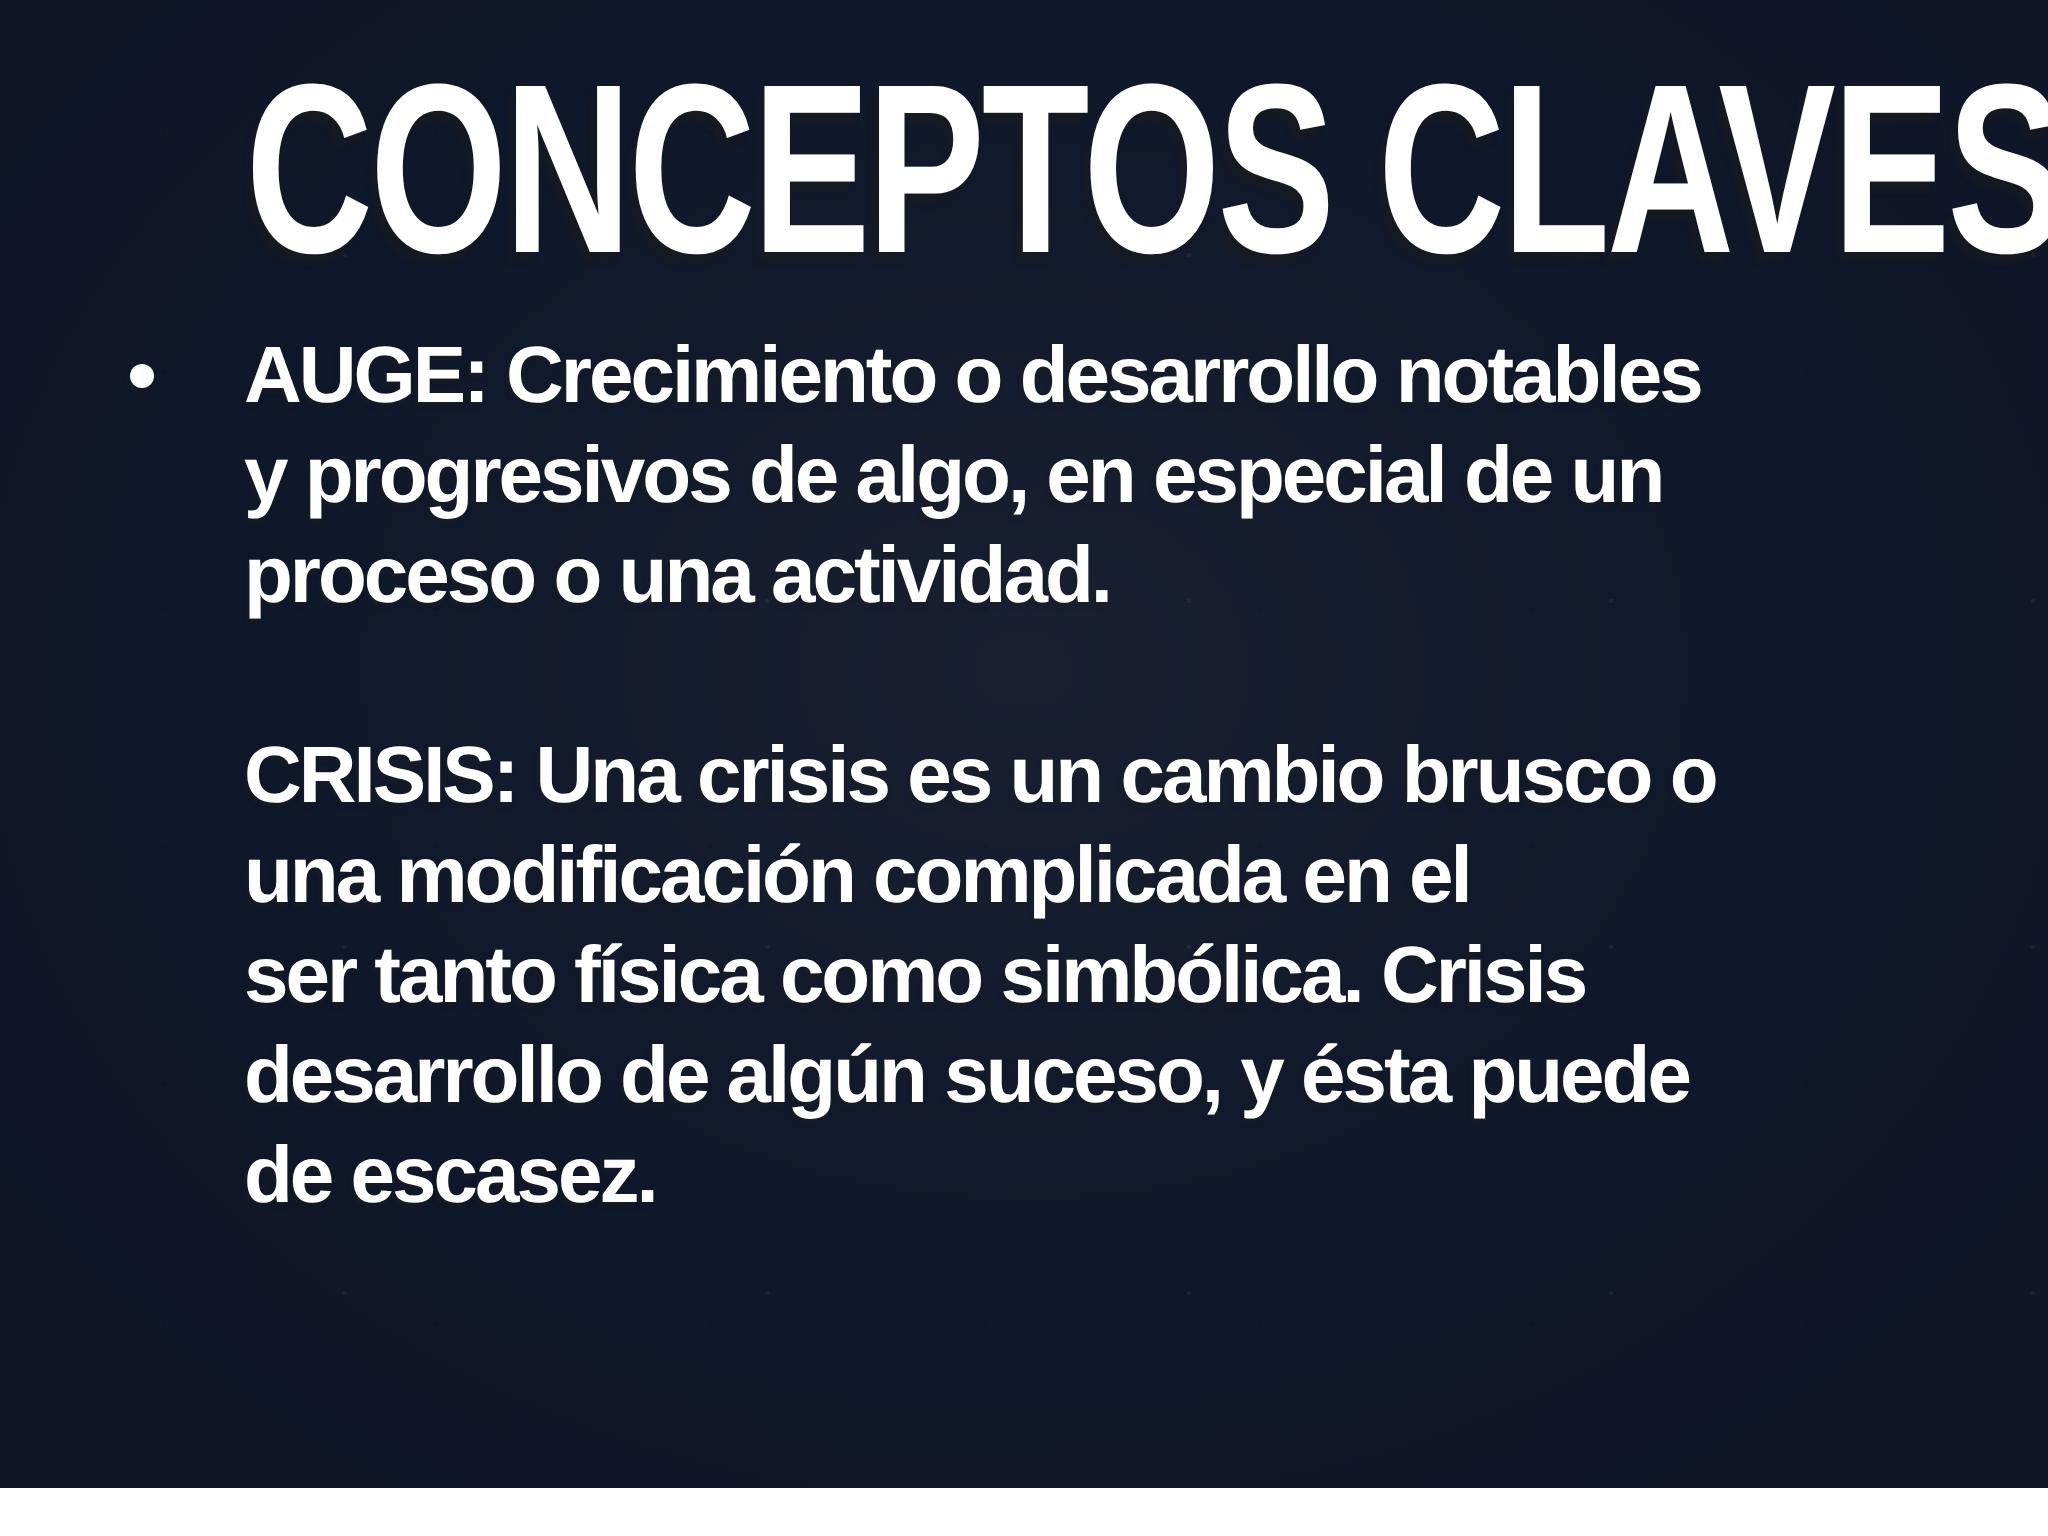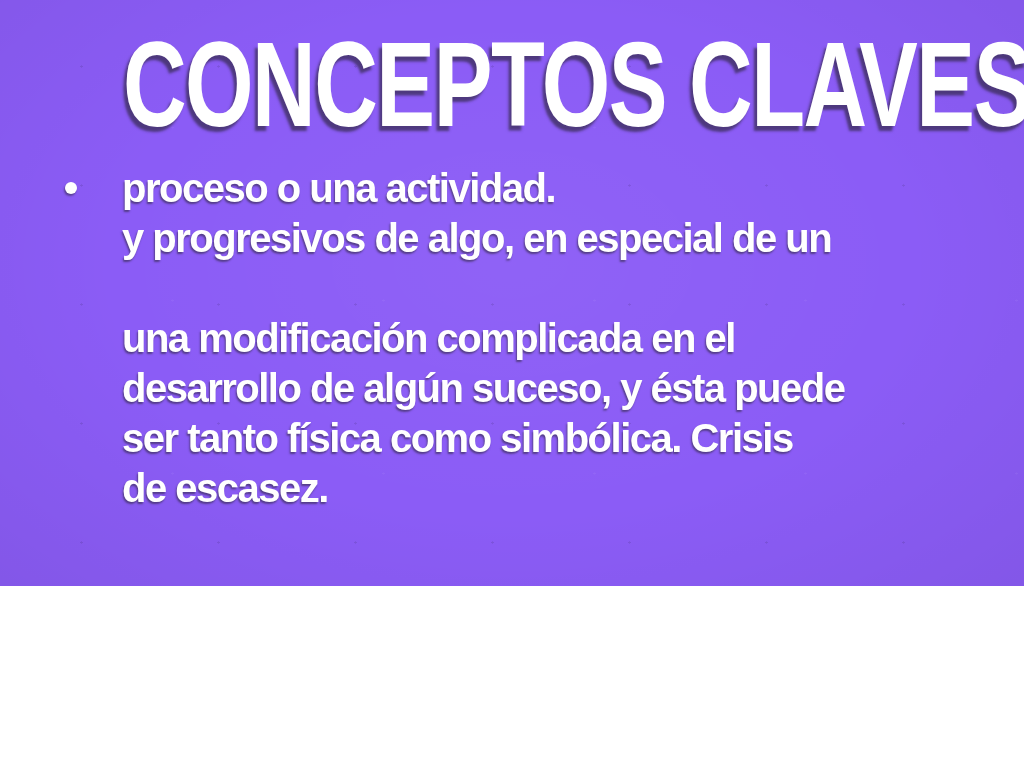--- a/index.html
+++ b/index.html
@@ -2,23 +2,23 @@
 <html><head>
 <meta charset="utf-8">
 <style>
   html, body {
     margin: 0;
     padding: 0;
   }
   .slide {
     position: relative;
     width: 1024px;
-    height: 586px;
+    height: 744px;
     overflow: hidden;
-    background-color: #8b5cf6;
+    background-color: #0f172a;
     font-family: "Liberation Sans", sans-serif;
   }
   
   .slide::before {
     content: "";
     position: absolute;
     inset: 0;
     pointer-events: none;
     background-image:
       radial-gradient(rgba(0,0,0,0.10) 1px, transparent 1.5px),
@@ -83,26 +83,28 @@
 <body>
 
 <div class="slide">
   <h1 class="title">CONCEPTOS CLAVES</h1>
 
   <div class="body-block">
     <span class="bullet-marker"></span>
     <div class="text-col">
 
       <div class="para">
+        <div class="line">AUGE: Crecimiento o desarrollo notables</div>
+        <div class="line">y progresivos de algo, en especial de un</div>
         <div class="line">proceso o una actividad.</div>
-        <div class="line">y progresivos de algo, en especial de un</div>
       </div>
 
       <div class="para">
+        <div class="line">CRISIS: Una crisis es un cambio brusco o</div>
         <div class="line">una modificación complicada en el</div>
+        <div class="line">ser tanto física como simbólica. Crisis</div>
         <div class="line">desarrollo de algún suceso, y ésta puede</div>
-        <div class="line">ser tanto física como simbólica. Crisis</div>
         <div class="line">de escasez.</div>
       </div>
 
     </div>
   </div>
 </div>
 
 </body></html>

